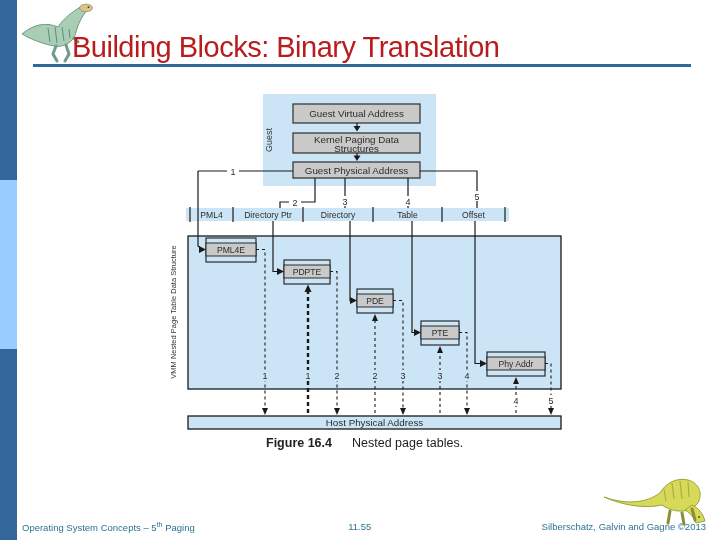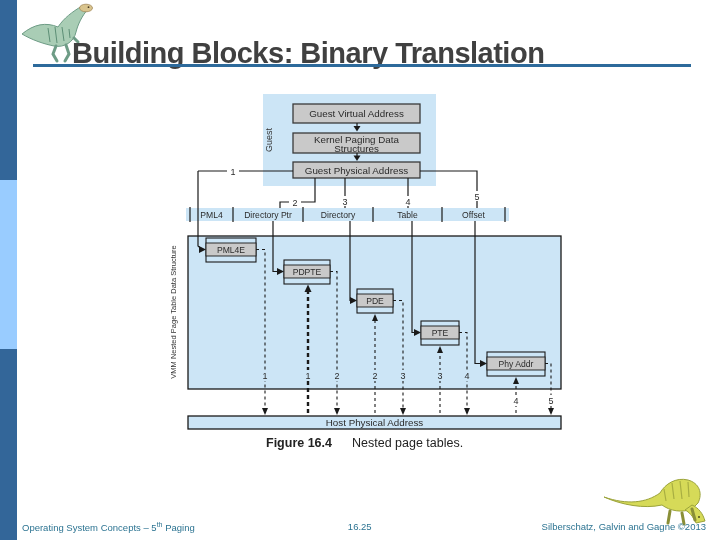--- a/index.html
+++ b/index.html
@@ -8,22 +8,22 @@
     font-family:"Liberation Sans",sans-serif;
   }
   
   .accent-bar{position:absolute;left:0;top:0;width:17px;height:540px;}
   .accent-seg{position:absolute;left:0;width:17px;}
   .seg-top{top:0;height:180px;background:#336699;}
   .seg-mid{top:180px;height:169px;background:#99ccff;}
   .seg-bot{top:349px;height:191px;background:#336699;}
   
   .slide-title{
-    position:absolute;left:72px;top:37px;width:640px;
-    font-size:29px;font-weight:bold;color:#404040;letter-spacing:-0.5px;white-space:nowrap;
+    position:absolute;left:72px;top:31px;width:640px;
+    font-size:29px;font-weight:normal;color:#b91c1c;letter-spacing:-0.5px;white-space:nowrap;
   }
   .title-rule{position:absolute;left:33px;top:64px;width:658px;height:3px;background:#2d6a9b;}
   
   .footer-text{position:absolute;top:521px;font-size:9.5px;color:#2d7492;white-space:nowrap;}
   .footer-left{left:22px;}
   .footer-center{left:50%;transform:translateX(-51%);}
   .footer-right{right:14px;}
   .footer-left sup{font-size:7px;}
   
   .diagram-layer{position:absolute;left:0;top:0;width:720px;height:540px;}
@@ -225,14 +225,14 @@
 
 <svg class="dino dino-br" width="116" height="74" viewBox="0 0 116 74">
   <path d="M2,44 C25,52 44,50 58,40 C63,31 74,24 86,27 C97,30 101,40 96,50 L90,56 C80,60 68,58 60,52 C42,56 20,52 2,44 Z" fill="#d6da58" stroke="#9ba33b" stroke-width="1"></path>
   <path d="M90,52 C97,55 101,61 103,68 L94,70 C91,63 87,59 83,57 Z" fill="#d6da58" stroke="#9ba33b" stroke-width="1"></path>
   <path d="M68,58 L66,70 M80,60 L82,71 M90,56 L93,67" stroke="#8a8f37" stroke-width="3" fill="none" stroke-linecap="round"></path>
   <path d="M62,36 L64,48 M70,30 L72,46 M78,28 L80,46 M86,29 L87,44" stroke="#a8ae42" stroke-width="1.2" fill="none"></path>
   <circle cx="97" cy="64" r="1" fill="#4a4a20"></circle>
 </svg>
 
 <div class="footer-text footer-left"><span>Operating System Concepts – 5</span><sup>th</sup><span> Paging</span></div>
-<div class="footer-text footer-center">16.25</div>
+<div class="footer-text footer-center">11.55</div>
 <div class="footer-text footer-right">Silberschatz, Galvin and Gagne ©2013</div>
 
 </body></html>

